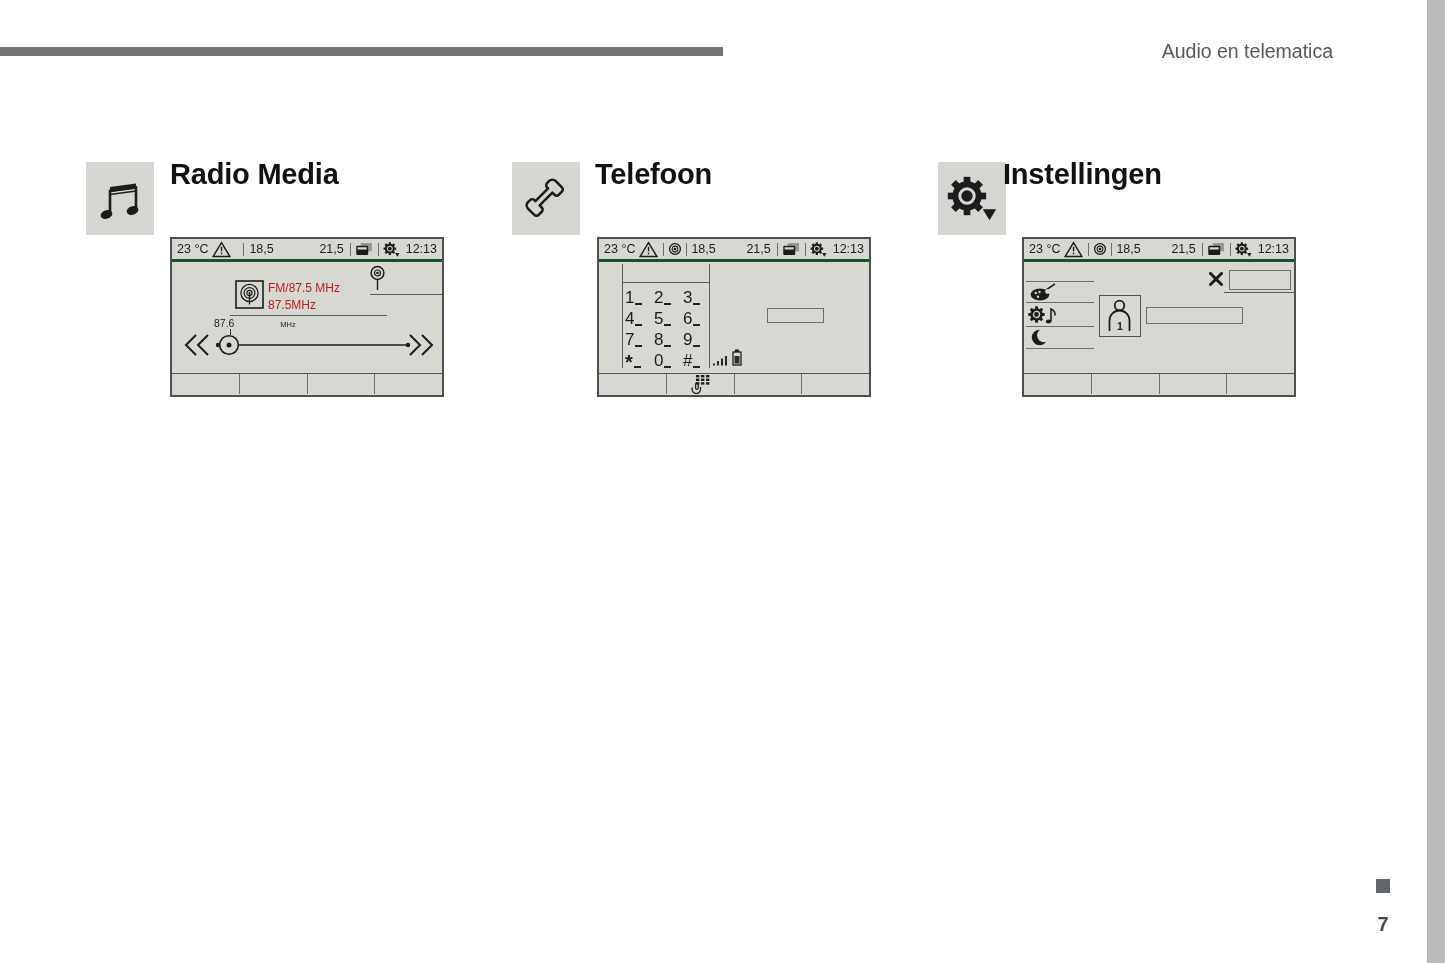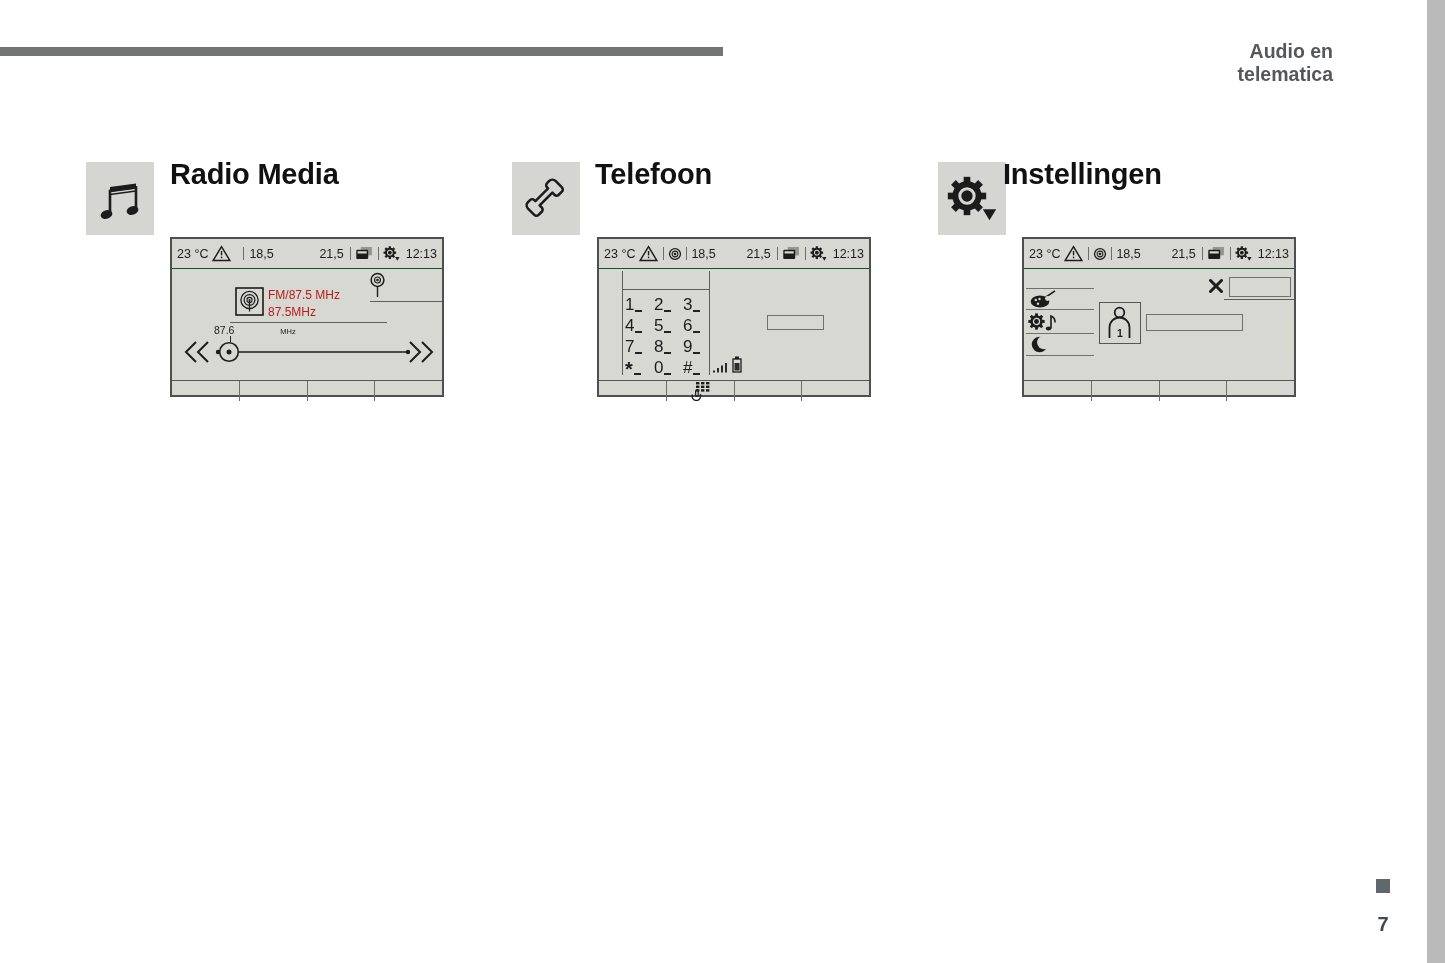--- a/index.html
+++ b/index.html
@@ -3,37 +3,37 @@
 <meta charset="utf-8">
 <style>
   * { margin:0; padding:0; box-sizing:border-box; }
   html,body { background:#ffffff; }
   body { font-family:"Liberation Sans", sans-serif; color:#161616; }
   #page { position:relative; width:1445px; height:963px; background:#ffffff; overflow:hidden; }
 
   
   .top-bar   { position:absolute; left:0; top:47px; width:723px; height:9px; background:#717574; }
   .edge-strip{ position:absolute; right:0; top:0; width:18px; height:963px; background:#bababa; }
-  .hdr       { position:absolute; left:1157px; top:40px; width:176px; font-size:19.5px; color:#55575a; text-align:right;font-weight:bold; }
+  .hdr       { position:absolute; left:1157px; top:40px; width:176px; font-size:19.5px; color:#55575a; text-align:right; }
   .pg-square { position:absolute; left:1376px; top:879px; width:14px; height:14px; background:#61686b; }
   .pg-num    { position:absolute; left:1368px; top:913px; width:30px; text-align:center; font-size:20px; font-weight:bold; color:#44494c; }
 
   
   .tile { position:absolute; top:162px; width:68px; height:73px; background:#d5d6d1; display:flex; align-items:center; justify-content:center; }
   .t1{left:86px} .t2{left:512px} .t3{left:938px}
   .title { position:absolute; top:158px; font-size:29px; font-weight:bold; color:#111; letter-spacing:-0.2px; }
   .ti1{left:170px} .ti2{left:595px} .ti3{left:1003px}
   .desc { position:absolute; top:415px; width:400px; font-size:19px; line-height:24.5px; color:#161616; }
   .d1{left:86px} .d2{left:512px} .d3{left:938px; width:392px;}
   .desc sup { font-size:11px; vertical-align:6px; }
 
   
   .screen { position:absolute; top:237px; width:274px; height:160px; background:#d7d8d2; border:2px solid #4f4f4f; }
   .sc1{left:170px} .sc2{left:597px} .sc3{left:1022px}
-  .statusbar { height:30px; border-bottom:1px solid #14532d; display:flex; align-items:center; padding:0 5px; font-size:12.5px; color:#1c1c1c; white-space:nowrap; }
+  .statusbar { height:23px; border-bottom:3px solid #14532d; display:flex; align-items:center; padding:0 5px; font-size:12.5px; color:#1c1c1c; white-space:nowrap; }
   .statusbar .sp { flex:1; }
   .sdiv { width:1px; height:13px; background:#6e6e6e; }
   .ml3{margin-left:6px}.ml4{margin-left:4px}.ml5{margin-left:5px}.ml6{margin-left:6px}.ml12{margin-left:12px}
   .main { position:relative; height:111px; }
   .bottombar { height:21px; border-top:1px solid #555; display:flex; }
   .bottombar .cell { flex:1; border-left:1px solid #6e6e6e; display:flex; align-items:center; justify-content:center; }
   .bottombar .cell:first-child { border-left:none; }
 
   .hline { position:absolute; height:1px; background:#5c5c5c; }
   .vline { position:absolute; width:1px; background:#5c5c5c; }

